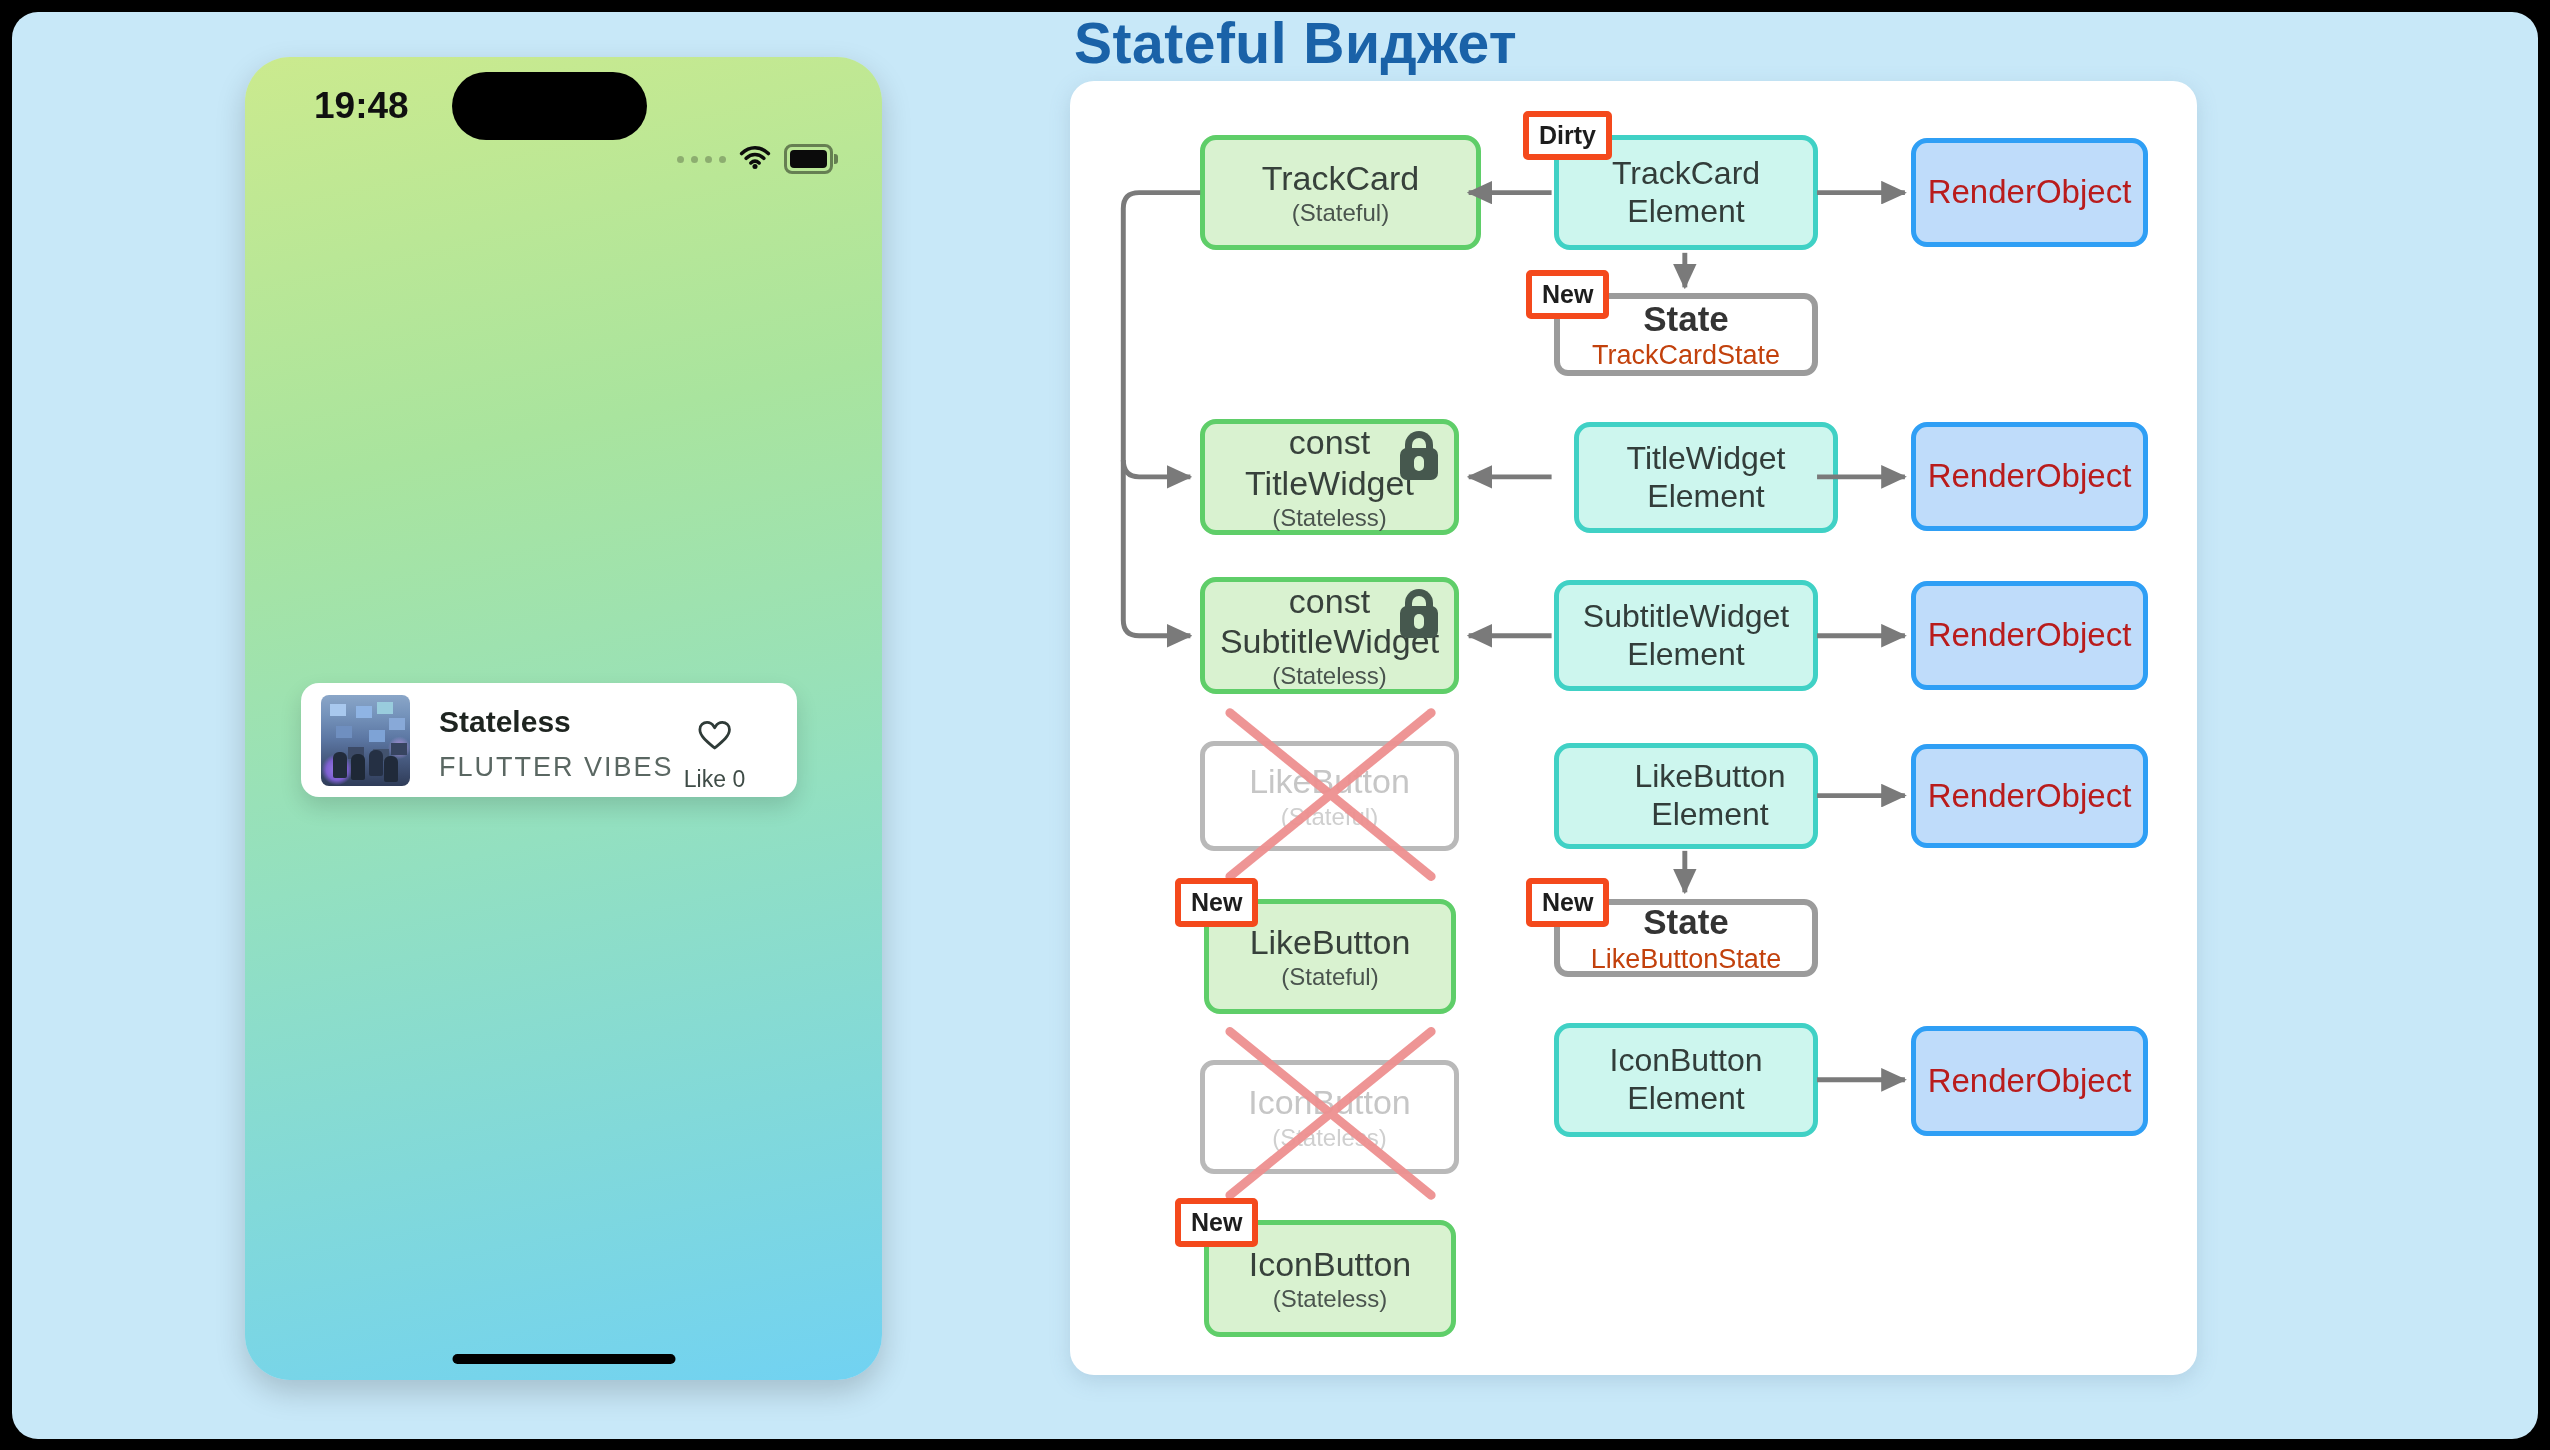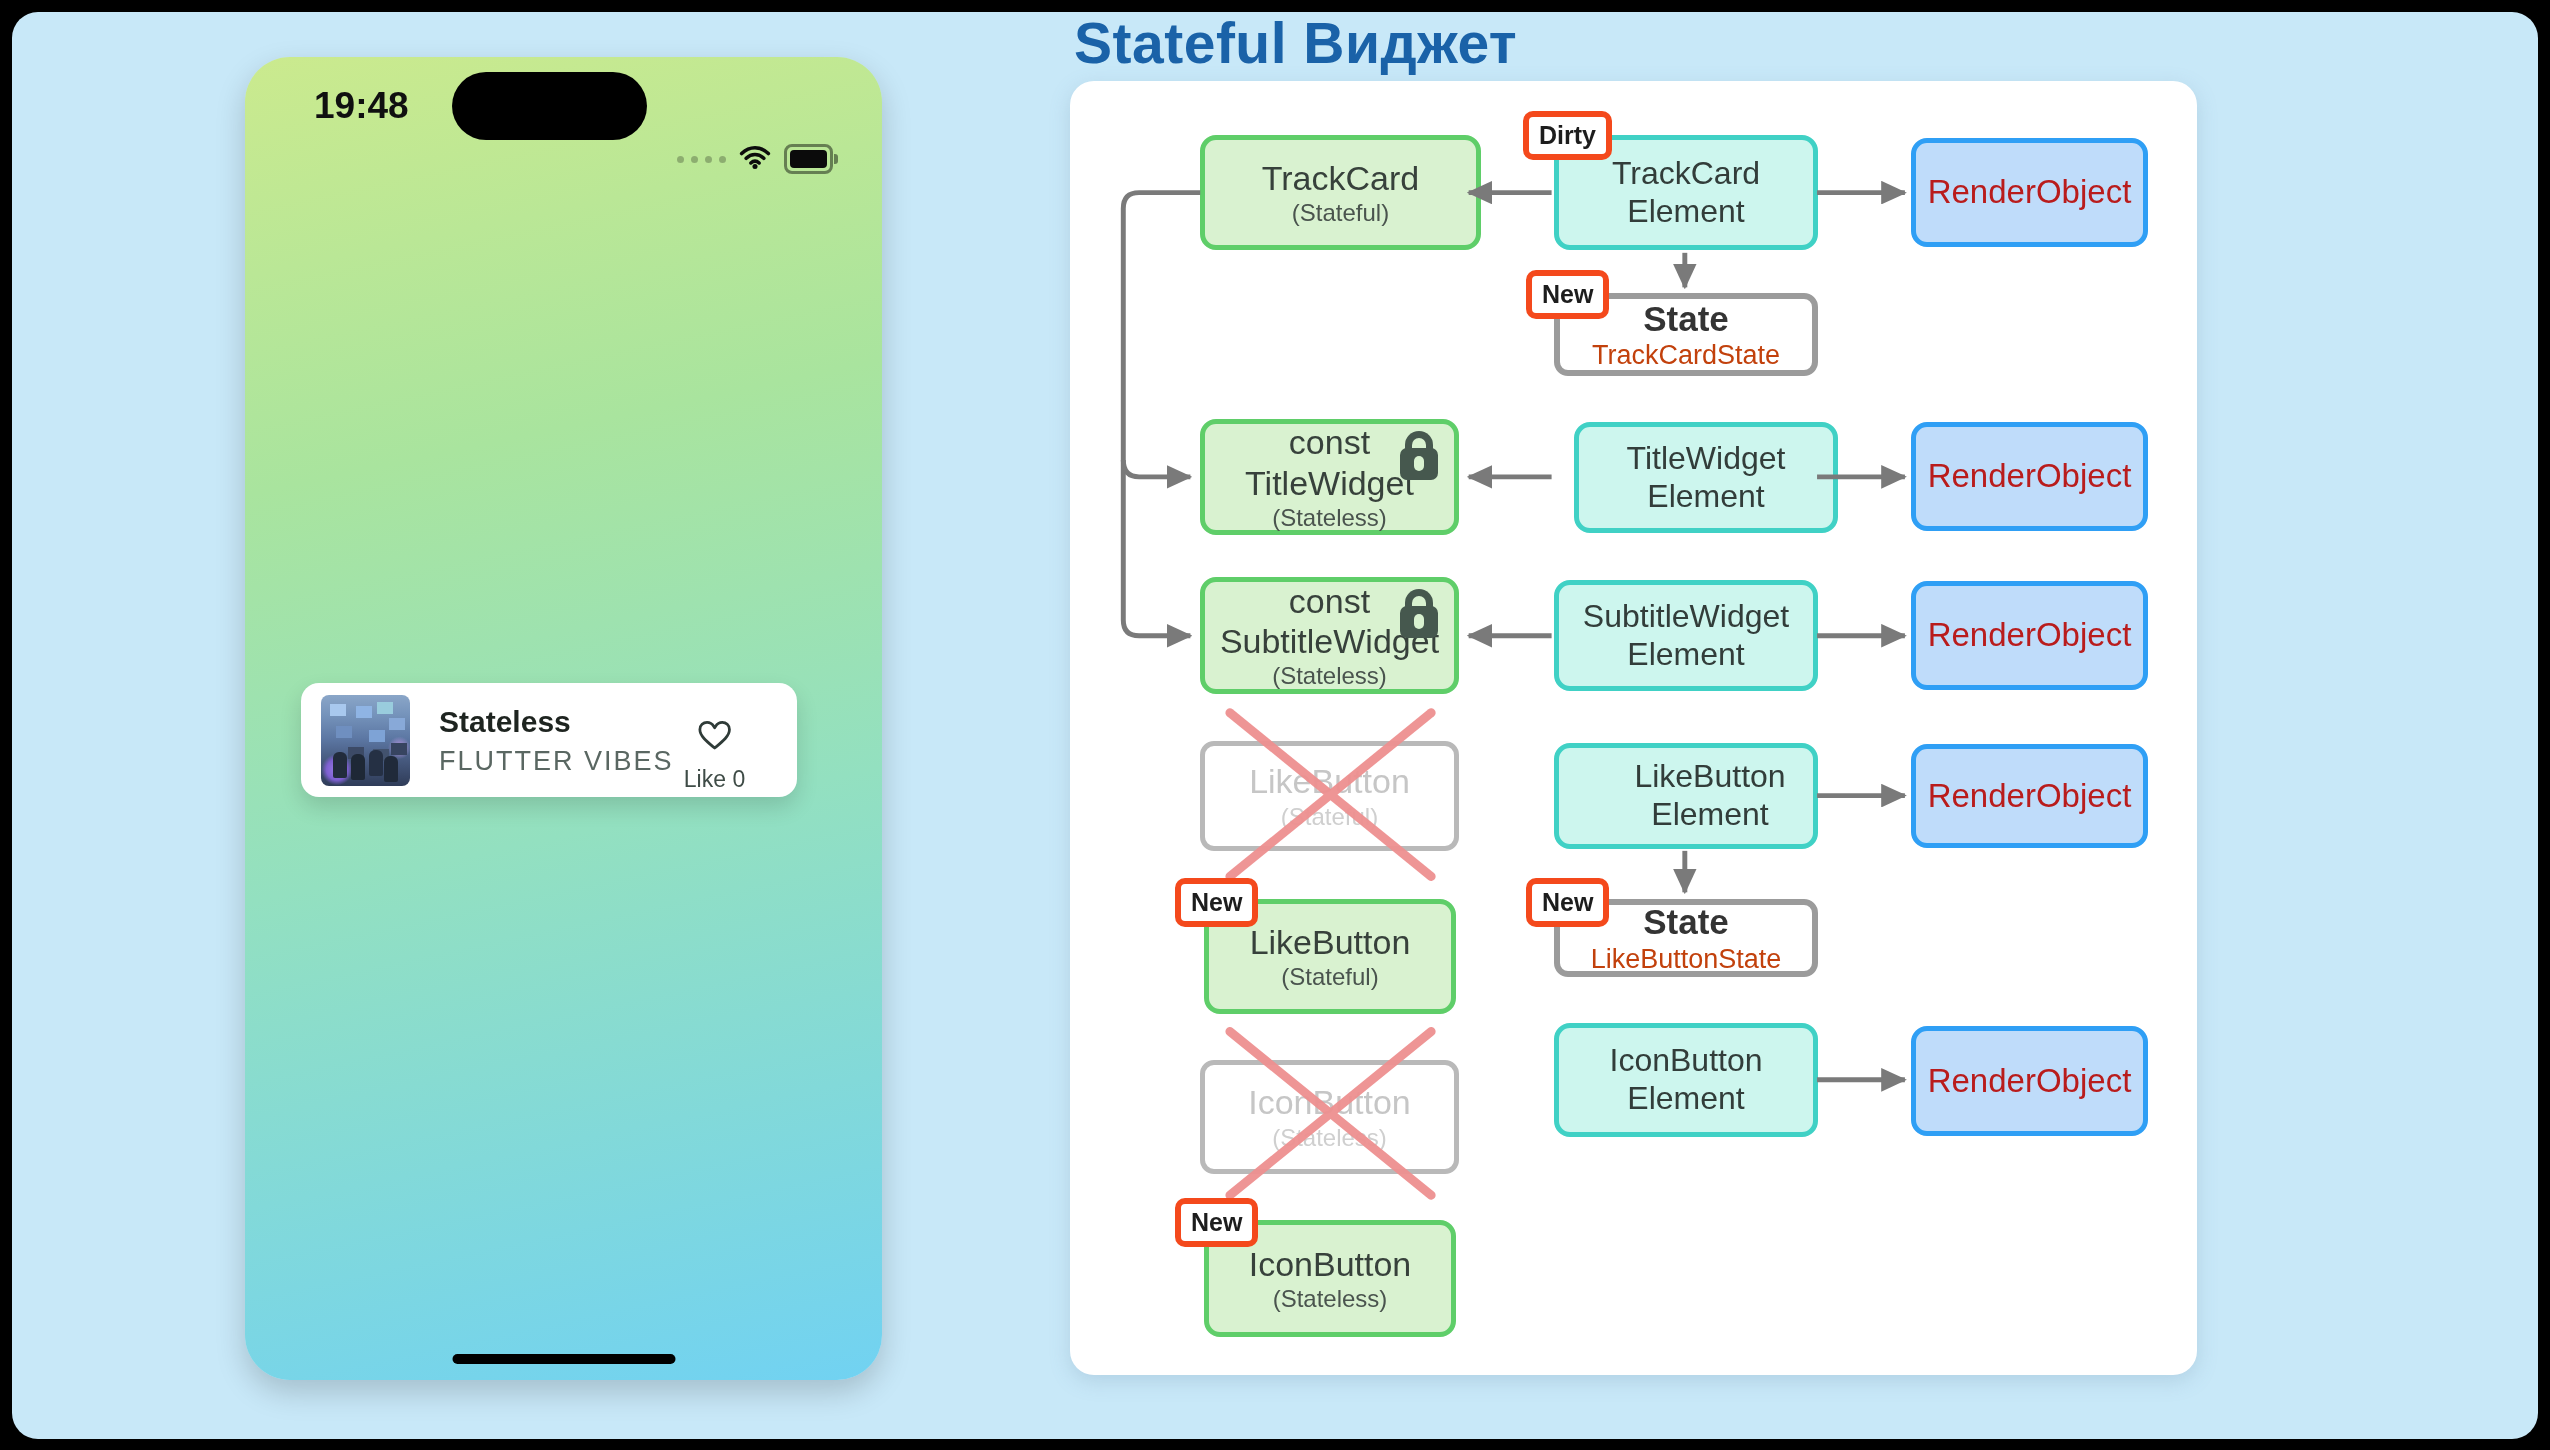--- a/index.html
+++ b/index.html
@@ -30,21 +30,21 @@
     background:
       radial-gradient(circle at 18% 82%, #9b7fe8 0%, #7d5fd0 10%, rgba(0,0,0,0) 15%),
       radial-gradient(circle at 88% 58%, #c09ae6 0%, rgba(0,0,0,0) 12%),
       linear-gradient(180deg,#8aa6c8 0%,#7593bb 22%,#5c77a3 48%,#46597e 72%,#2f3c58 100%);}
   .album::before{content:"";position:absolute;top:9px;left:9px;width:16px;height:12px;background:#a8c8ee;
     box-shadow:26px 2px 0 #8fb4e4,47px -2px 0 #99ccdd,59px 14px 0 #88a9d8,6px 22px 0 #6f8fc0,39px 26px 0 #7ea3d6,
       18px 43px 0 #3c4a66,43px 45px 0 #42526e,61px 39px 0 #374460;}
   .album::after{content:"";position:absolute;bottom:8px;left:12px;width:14px;height:26px;background:#222c3c;border-radius:6px 6px 2px 2px;
     box-shadow:18px 2px 0 #1e2836,36px -2px 0 #253044,51px 4px 0 #202a3a;}
   .tc-title{position:absolute;left:138px;top:22px;font-size:30px;font-weight:bold;color:#1e2420;}
-  .tc-sub{position:absolute;left:138px;top:63px;font-size:27px;color:#5a6762;letter-spacing:2px;}
+  .tc-sub{position:absolute;left:138px;top:69px;font-size:27px;color:#5a6762;letter-spacing:2px;}
   .like-wrap{position:absolute;right:28px;top:32px;width:109px;text-align:center;}
   .like-label{margin-top:8px;font-size:23px;color:#3f4c47;}
 
   
   .panel{position:absolute;left:1070px;top:81px;width:1127px;height:1294px;background:#fff;border-radius:24px;
     box-shadow:0 6px 20px rgba(110,145,170,.25);}
   .connectors{position:absolute;left:0;top:0;z-index:5;pointer-events:none;}
 
   .box{position:absolute;box-sizing:border-box;border-radius:16px;display:flex;flex-direction:column;
     align-items:center;justify-content:center;text-align:center;z-index:3;}
@@ -55,21 +55,21 @@
   .teal .main{font-size:32px;color:#323d3a;padding:0 14px;}
   .blue{background:#bfdcfa;border:5px solid #2f9ff5;}
   .blue .main{font-size:33px;color:#b91c1c;}
   .statebox{background:#fff;border:6px solid #9b9b9b;border-radius:14px;}
   .statebox .main{font-size:35px;font-weight:bold;color:#343434;}
   .statebox .sub{font-size:27px;color:#c2410c;}
   .dead{background:#fff;border:5px solid #b9b9b9;border-radius:14px;}
   .dead .main{color:#c6c6c6;}
   .dead .sub{color:#cfcfcf;}
 
-  .badge{position:absolute;z-index:8;background:#fff;border:6px solid #f4491c;border-radius:10px;
+  .badge{position:absolute;z-index:8;background:#fff;border:6px solid #f4491c;border-radius:5px;
     padding:4px 10px;font-size:25px;font-weight:bold;color:#1d1d1d;}
 
   .lock{position:absolute;top:24px;right:16px;width:38px;height:32px;background:#46584e;border-radius:7px;z-index:4;}
   .lock::before{content:"";position:absolute;top:-17px;left:5px;width:28px;height:24px;box-sizing:border-box;
     border:7px solid #46584e;border-bottom:none;border-radius:15px 15px 0 0;}
   .lock::after{content:"";position:absolute;left:14px;top:8px;width:10px;height:15px;background:#d9f2d0;border-radius:5px;}
 
   
   .watermark{position:absolute;left:2388px;top:1240px;width:156px;height:182px;background:#fff;border-radius:22px;
     box-shadow:0 4px 14px rgba(110,145,170,.25);text-align:center;}

